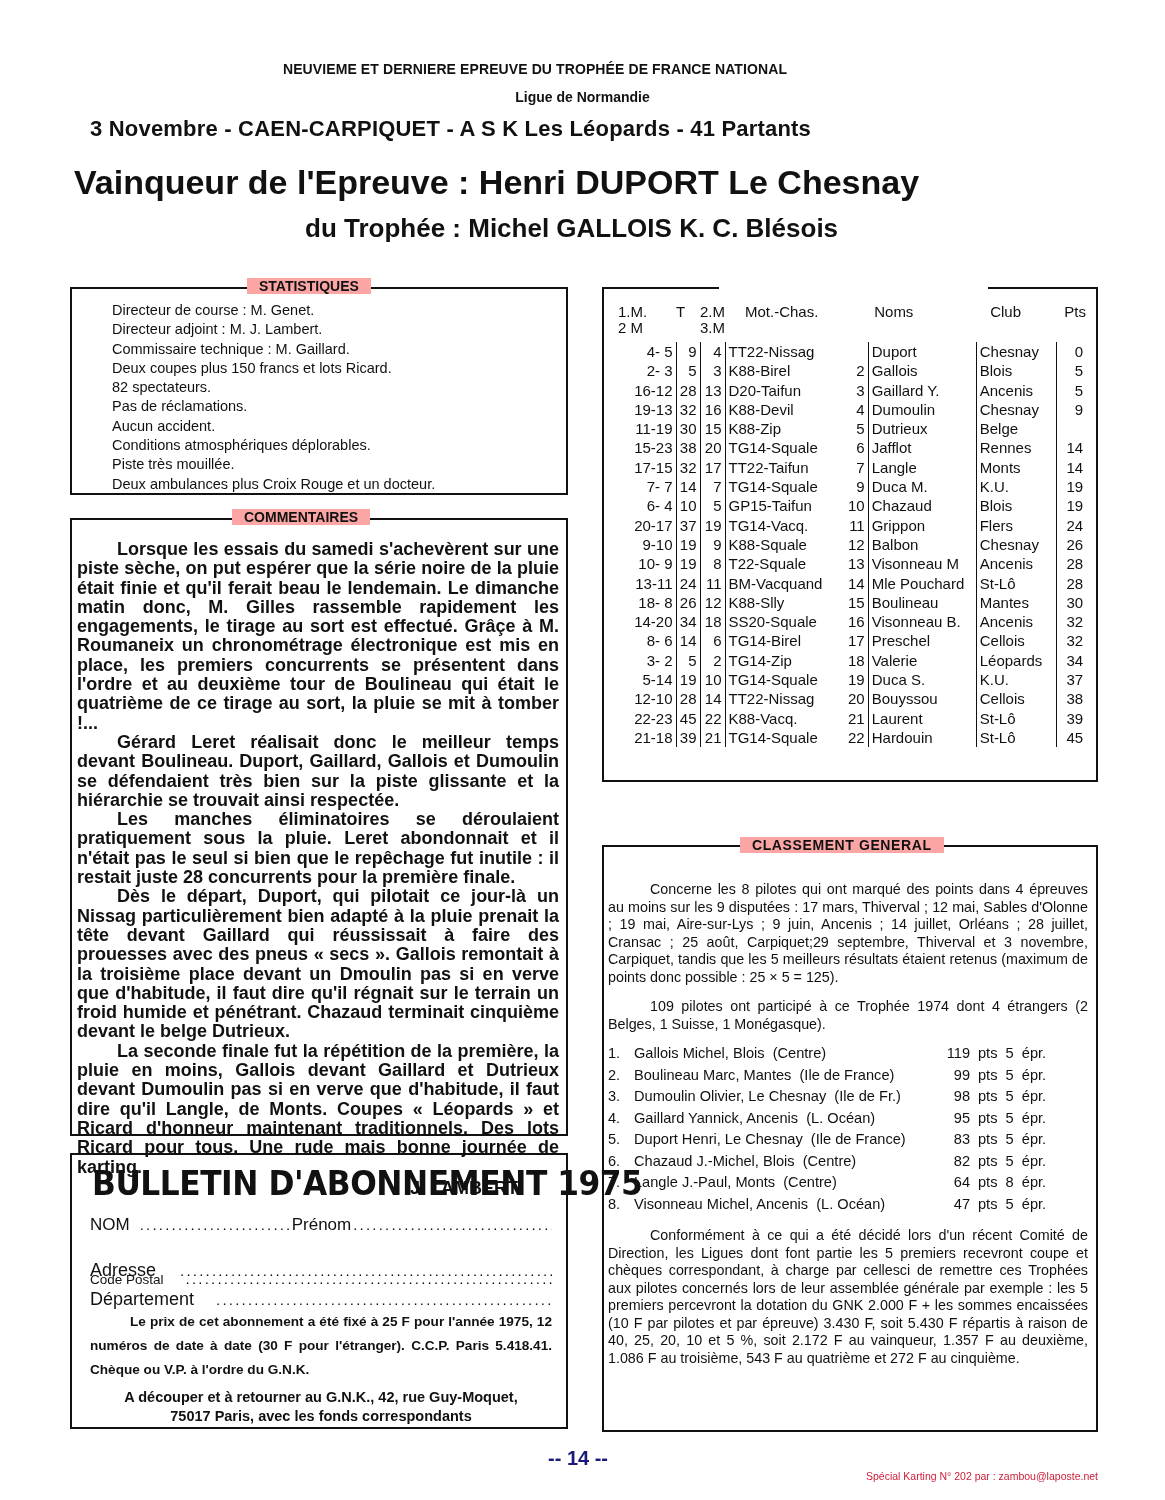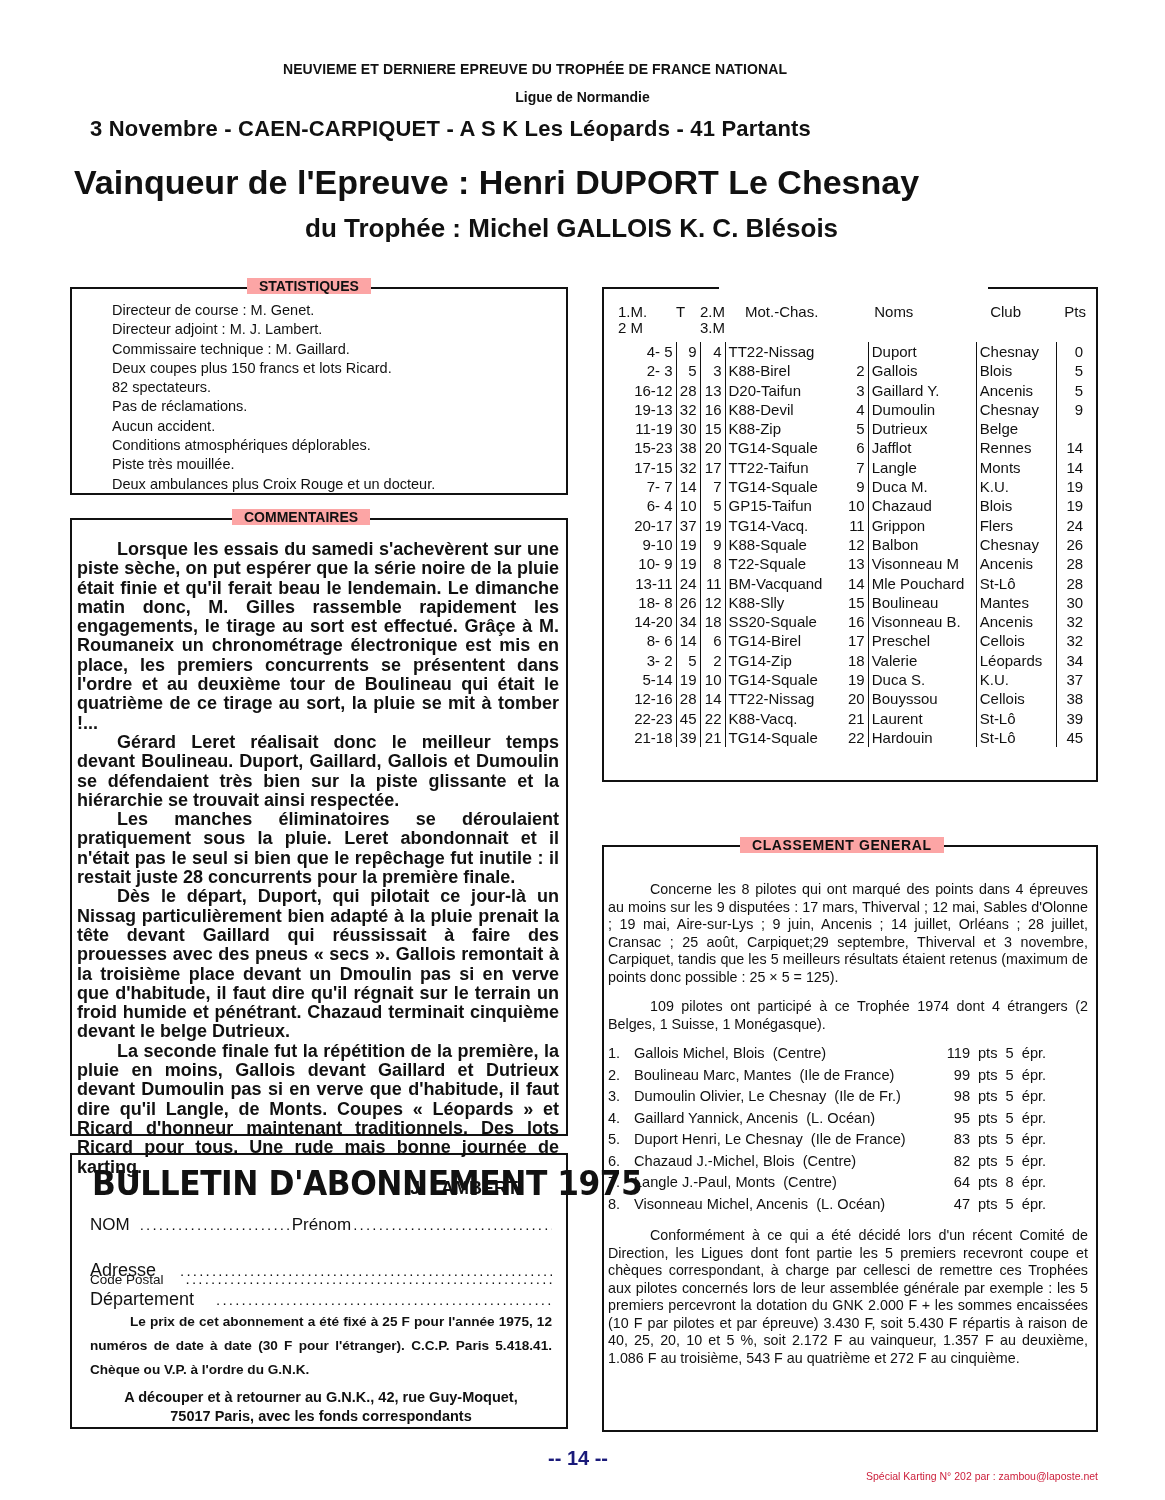--- a/index.html
+++ b/index.html
@@ -306,21 +306,21 @@
           <td class="r">5-14</td>
           <td class="r bl">19</td>
           <td class="r bl">10</td>
           <td class="bl">TG14-Squale</td>
           <td class="r">19</td>
           <td class="bl">Duca  S.</td>
           <td class="bl">K.U.</td>
           <td class="r bl">37</td>
         </tr>
         <tr>
-          <td class="r">12-16</td>
+          <td class="r">12-10</td>
           <td class="r bl">28</td>
           <td class="r bl">14</td>
           <td class="bl">TT22-Nissag</td>
           <td class="r">20</td>
           <td class="bl">Bouyssou</td>
           <td class="bl">Cellois</td>
           <td class="r bl">38</td>
         </tr>
         <tr>
           <td class="r">22-23</td>

